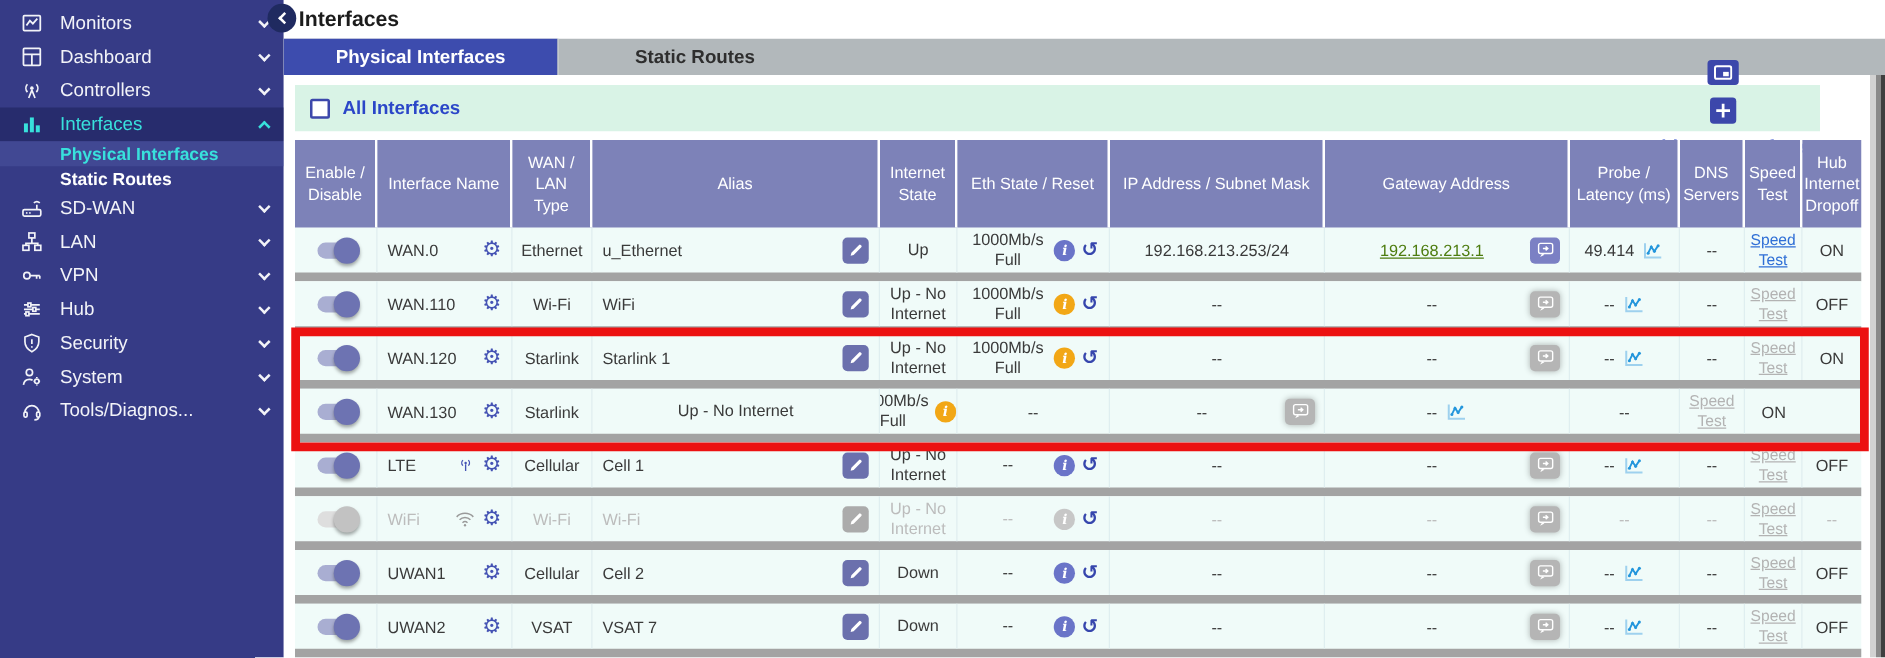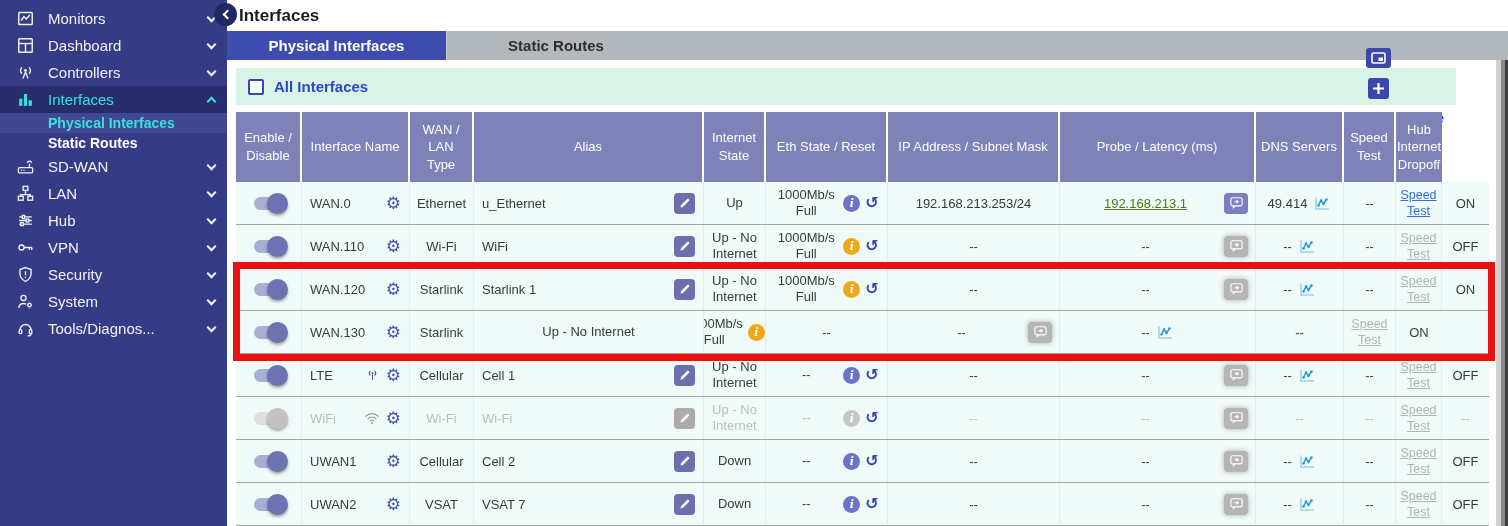--- a/index.html
+++ b/index.html
@@ -40,21 +40,21 @@
   .icon-btn { background:#3c47ab; border-radius:3px; display:flex; align-items:center; justify-content:center; cursor:pointer; }
   .icon-btn.popup { width:25px; height:20px; }
   .icon-btn.plus { width:21px; height:21px; }
 
   
   .tbl { margin:7px 0 0 9px; width:1253px; }
   .thead, .row { display:grid; grid-template-columns:66px 108px 64px 230px 62px 122px 172px 196px 88px 52px 46px 47px; }
   .hcell { background:#7d82b8; color:#fff; font-size:13px; height:70px; display:flex; align-items:center; justify-content:center;
     text-align:center; line-height:1.35; padding:0 5px; border-right:2px solid #fff; }
   .hcell:last-child { border-right:none; }
-  .row { height:43px; background:#f0fbf9; border-bottom:1px solid #a3a3a3; }
+  .row { height:43px; background:#f0fbf9; border-bottom:7px solid #a3a3a3; }
   .cell { display:flex; align-items:center; justify-content:center; border-right:1px solid #dfeef0; font-size:13px; color:#3a3a3a; padding:0 4px; overflow:hidden; }
   .cell:last-child { border-right:none; }
   .c-wrap span { text-align:center; line-height:1.25; }
   .c-name, .c-alias { justify-content:space-between; padding:0 8px; }
   .nics { display:flex; align-items:center; gap:6px; }
   .gear { font-family:"DejaVu Sans", sans-serif; color:#4553b4; font-size:17px; line-height:1; cursor:pointer; }
   .tgl { position:relative; width:30px; height:13px; border-radius:7px; background:#a9aed2; cursor:pointer; display:inline-block; }
   .tgl .knob { position:absolute; right:-4px; top:-4px; width:21px; height:21px; border-radius:50%; background:#6d73b2; box-shadow:0 2px 3px rgba(0,0,0,.35); }
   .tgl.off { background:#dedede; }
   .tgl.off .knob { background:#c2c2c2; }
@@ -160,37 +160,37 @@
             <rect x="15" y="15.5" width="6" height="5"></rect>
             <path d="M12 8v3.5M6 15.5v-2h12v2M12 11.5v2"></path>
           </svg>
         </span>
       <span class="lbl">LAN</span>
       <span class="chev down"></span>
     </div>
     <div class="side-item">
       <span class="s-icon">
           <svg width="19" height="19" viewBox="0 0 24 24" fill="none" stroke="currentColor" stroke-width="1.7">
+            <circle cx="7" cy="12" r="3.2"></circle>
+            <path d="M10.2 12H20M16.8 12v3.2M20 12v3.2"></path>
+          </svg>
+        </span>
+      <span class="lbl">VPN</span>
+      <span class="chev down"></span>
+    </div>
+    <div class="side-item">
+      <span class="s-icon">
+          <svg width="19" height="19" viewBox="0 0 24 24" fill="none" stroke="currentColor" stroke-width="1.7">
             <path d="M4 7.5h16M4 12h16M4 16.5h16"></path>
             <rect x="8" y="5.6" width="3" height="3.8" fill="#363b86"></rect>
             <rect x="13" y="10.1" width="3" height="3.8" fill="#363b86"></rect>
             <rect x="6" y="14.6" width="3" height="3.8" fill="#363b86"></rect>
           </svg>
         </span>
       <span class="lbl">Hub</span>
-      <span class="chev down"></span>
-    </div>
-    <div class="side-item">
-      <span class="s-icon">
-          <svg width="19" height="19" viewBox="0 0 24 24" fill="none" stroke="currentColor" stroke-width="1.7">
-            <circle cx="7" cy="12" r="3.2"></circle>
-            <path d="M10.2 12H20M16.8 12v3.2M20 12v3.2"></path>
-          </svg>
-        </span>
-      <span class="lbl">VPN</span>
       <span class="chev down"></span>
     </div>
     <div class="side-item">
       <span class="s-icon">
           <svg width="19" height="19" viewBox="0 0 24 24" fill="none" stroke="currentColor" stroke-width="1.7">
             <path d="M12 3.2l7 2.6v4.8c0 4.6-2.9 7.9-7 10.2-4.1-2.3-7-5.6-7-10.2V5.8z"></path>
             <path d="M12 8v5"></path>
             <circle cx="12" cy="15.8" r="0.9" fill="currentColor" stroke="none"></circle>
           </svg>
         </span>
@@ -262,20 +262,21 @@
 
     <div class="tbl">
       <div class="thead" id="thead">
           <div class="hcell">Enable / Disable</div>
           <div class="hcell">Interface Name</div>
           <div class="hcell">WAN / LAN Type</div>
           <div class="hcell">Alias</div>
           <div class="hcell">Internet State</div>
           <div class="hcell">Eth State / Reset</div>
           <div class="hcell">IP Address / Subnet Mask</div>
+          <div class="hcell">Gateway Address</div>
           <div class="hcell">Probe / Latency (ms)</div>
           <div class="hcell">DNS Servers</div>
           <div class="hcell">Speed Test</div>
           <div class="hcell">Hub Internet Dropoff</div>
         </div>
       <div id="tbody">
           <div class="row">
             <div class="cell">
               <span class="tgl ">
                 <span class="knob"></span>

